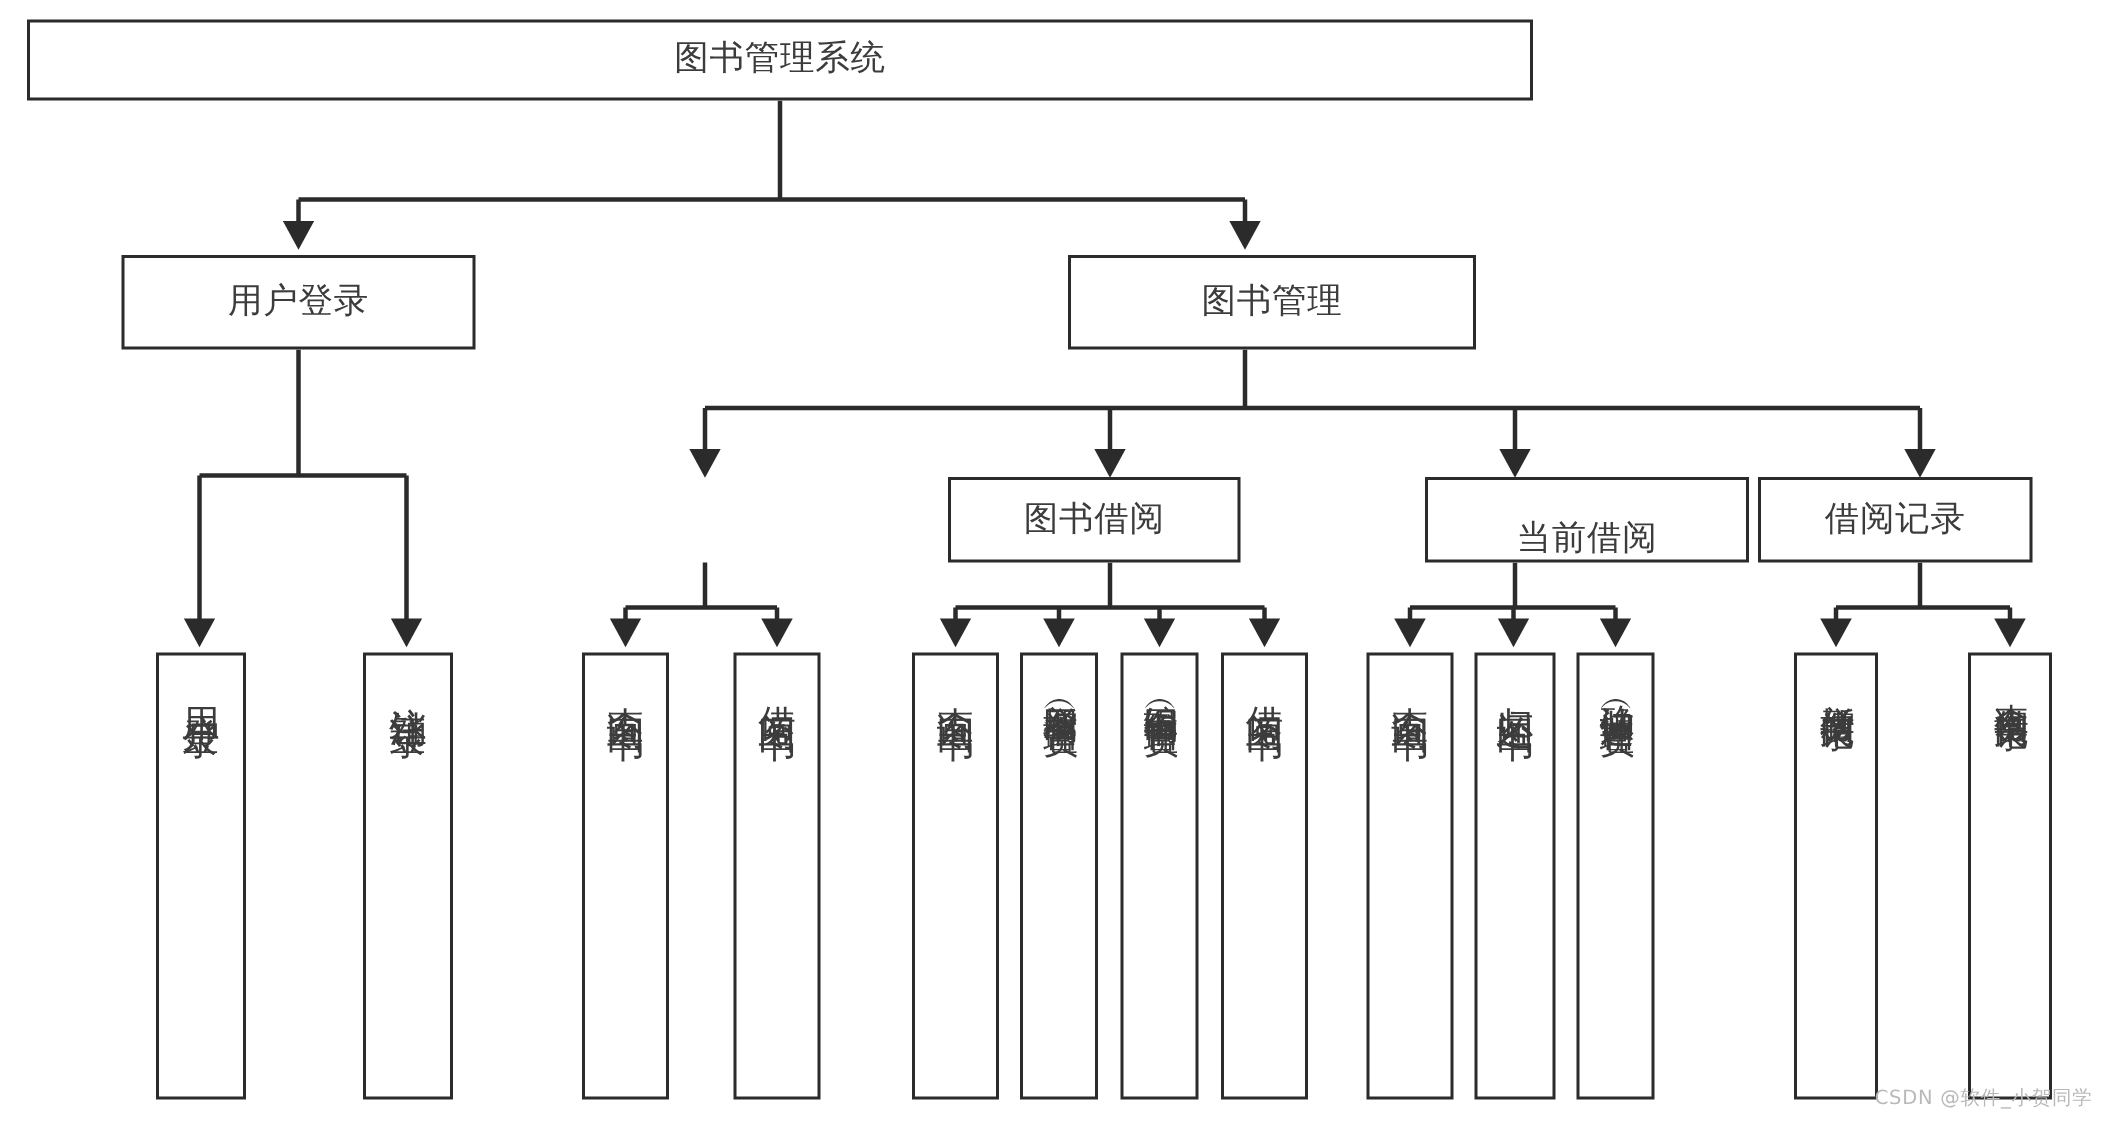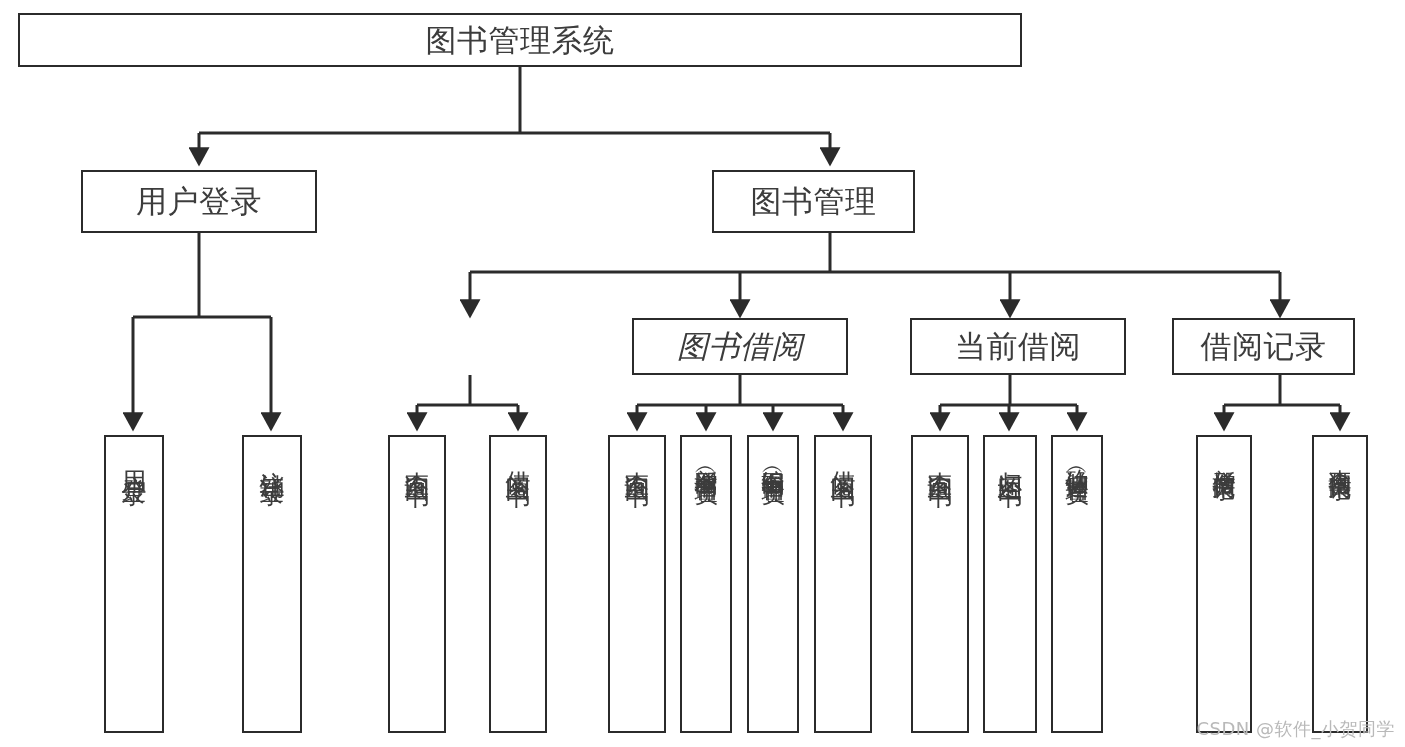--- a/index.html
+++ b/index.html
@@ -38,21 +38,21 @@
   }
   .node-label {
     display: block;
     text-align: center;
     line-height: 1.18;
     color: #3c3c3c;
     white-space: pre;
   }
   
   .node.horizontal .node-label {
-    font-size: 31px;
+    font-size: 23px;
     letter-spacing: 0.5px;
   }
   
   .node.vertical {
     align-items: flex-start;
     padding-top: 14px;
   }
   .node.vertical .node-label {
     writing-mode: vertical-rl;
     text-orientation: upright;
@@ -63,21 +63,21 @@
   }
   
   .node.vertical.narrow .node-label {
     font-size: 23px;
     letter-spacing: 2px;
   }
   #watermark {
     position: absolute;
     right: 10px;
     bottom: 6px;
-    font-size: 18px;
+    font-size: 13px;
     color: #b9b9b9;
     letter-spacing: 0.5px;
     user-select: none;
     white-space: nowrap;
   }
 </style>
 </head>
 <body>
 
 <div id="diagram-canvas">
@@ -132,28 +132,28 @@
     </g>
   </svg>
 
   <div class="node horizontal" style="left:18px; top:13px; width:1004px; height:54px;">
     <span class="node-label">图书管理系统</span>
   </div>
 
   <div class="node horizontal" style="left:81px; top:170px; width:236px; height:63px;">
     <span class="node-label">用户登录</span>
   </div>
-  <div class="node horizontal" style="left:712px; top:170px; width:203px; height:63px;">
+  <div class="node horizontal" style="left:712px; top:170px; width:272px; height:63px;">
     <span class="node-label">图书管理</span>
   </div>
 
-  <div class="node horizontal" style="left:632px; top:318px; width:216px; height:57px;font-style:italic;">
+  <div class="node horizontal" style="left:632px; top:318px; width:195px; height:57px;">
     <span class="node-label">图书借阅</span>
   </div>
-  <div class="node horizontal" style="left:910px; top:318px; width:216px; height:57px;">
+  <div class="node horizontal" style="left:950px; top:318px; width:216px; height:57px;align-items:flex-end;">
     <span class="node-label">当前借阅</span>
   </div>
   <div class="node horizontal" style="left:1172px; top:318px; width:183px; height:57px;">
     <span class="node-label">借阅记录</span>
   </div>
 
   <div class="node vertical" style="left:104px; top:435px; width:60px; height:298px;">
     <span class="node-label">用户登录</span>
   </div>
   <div class="node vertical" style="left:242px; top:435px; width:60px; height:298px;">

